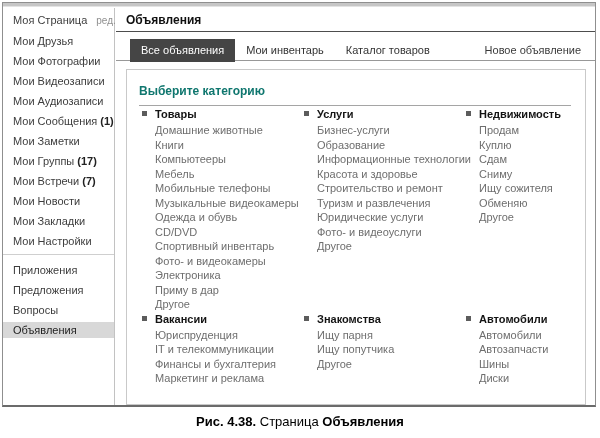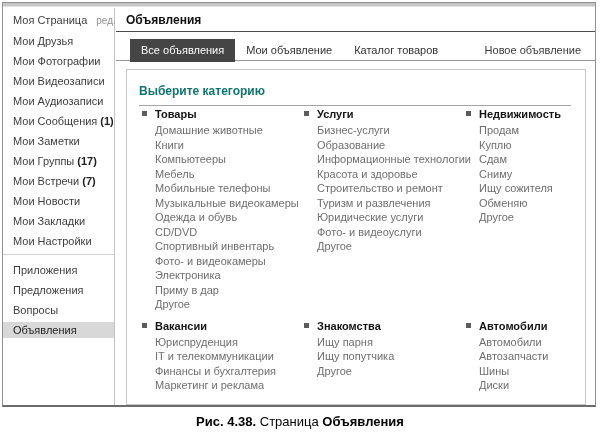--- a/index.html
+++ b/index.html
@@ -33,21 +33,21 @@
          cursor:pointer; vertical-align:bottom; }
   .tab.selected { background:var(--tab_selected_bg,#454545); color:#fff; }
   .new-link { position:absolute; right:14px; top:5px; font-size:11px; color:#3a3a3a; cursor:pointer; }
 
   .content-box { margin:8px 9px 0 10px; height:336px; border:1px solid #c9c9c9;
                  background:#fff; padding:14px 14px 0 12px; overflow:hidden; }
   .choose-title { font-size:12px; font-weight:bold; color:#0f766e;
                   padding-bottom:7px; border-bottom:1px solid #a5a5a5; margin-bottom:2px; }
 
   .cat-grid { display:grid; grid-template-columns:162px 162px 1fr;
-              row-gap:8px; align-items:start; }
+              row-gap:1px; align-items:start; }
   .cat { padding-left:16px; }
   .cat-name { position:relative; font-size:11px; font-weight:bold; color:#141414;
               margin-bottom:3px; cursor:pointer; }
   .bullet { position:absolute; left:-13px; top:3px; width:5px; height:5px; background:#5c5c5c; }
   .cat-link { font-size:11px; color:var(--link_color,#6e6e6e); line-height:14px;
               margin-bottom:0.5px; cursor:pointer; white-space:nowrap; }
 
   
   .caption { position:absolute; left:0; right:0; top:414px; text-align:center;
              font-size:13px; color:#000; }
@@ -81,21 +81,21 @@
           <div class="side-item"><span>Предложения</span></div>
           <div class="side-item"><span>Вопросы</span></div>
           <div class="side-item selected" style="background: rgb(216, 216, 216);"><span>Объявления</span></div>
         </div>
     </div>
 
     <div class="main">
       <div class="page-header">Объявления</div>
 
       <div class="tabs-row">
-        <span id="tabs-host"><span class="tab selected">Все объявления</span><span class="tab">Мои объявление</span><span class="tab">Каталог товаров</span></span>
+        <span id="tabs-host"><span class="tab selected">Все объявления</span><span class="tab">Мои инвентарь</span><span class="tab">Каталог товаров</span></span>
         <span class="new-link">Новое объявление</span>
       </div>
 
       <div class="content-box">
         <div class="choose-title">Выберите категорию</div>
         <div class="cat-grid" id="cat-grid">
             <div class="cat">
               <div class="cat-name"><span class="bullet"></span>Товары</div>
               <div class="cat-link">Домашние животные</div>
               <div class="cat-link">Книги</div>

